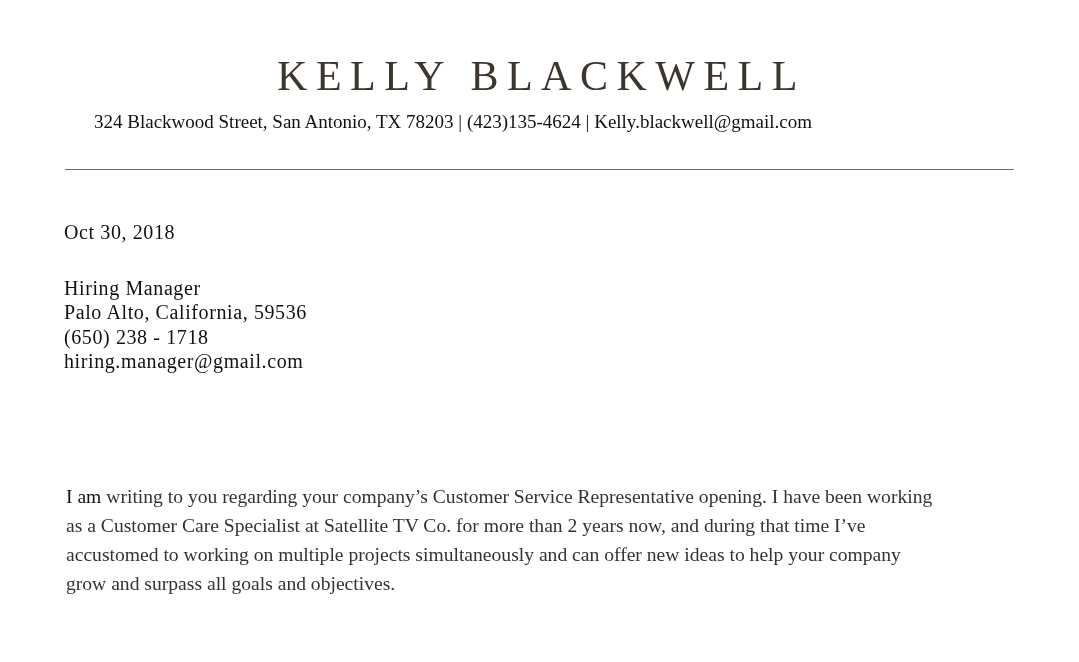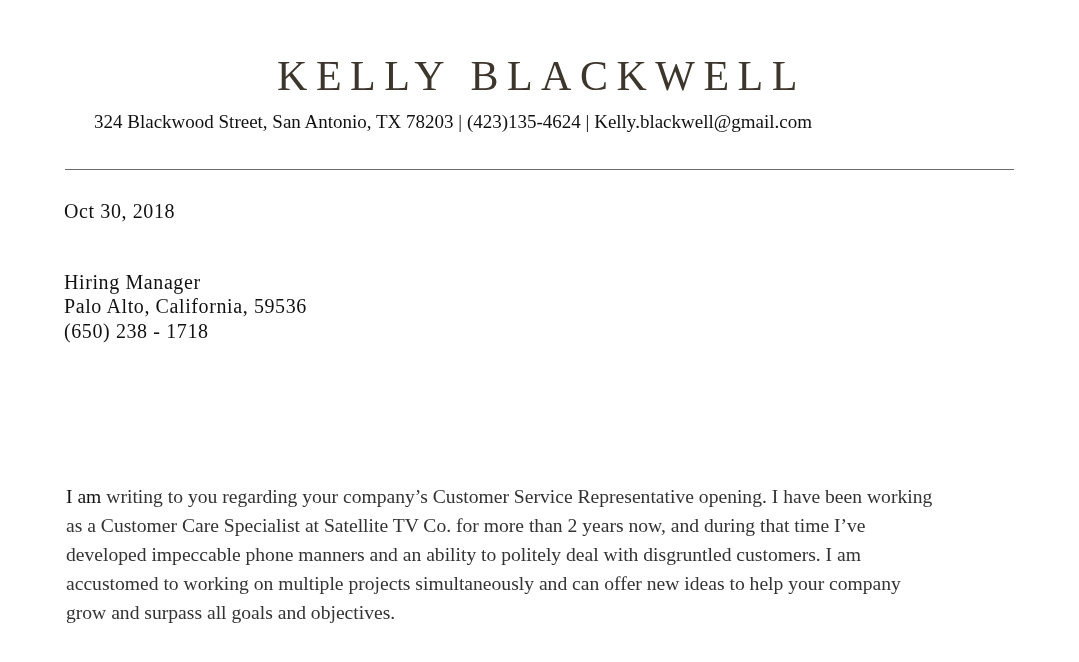--- a/index.html
+++ b/index.html
@@ -47,29 +47,29 @@
     .divider {
       position: absolute;
       top: 169px;
       left: 65px;
       width: 949px;
       height: 0;
       border-top: 1.5px solid #6b6b6b;
     }
     .date {
       position: absolute;
-      top: 199px;
+      top: 220px;
       left: 64px;
       font-size: 20px;
       line-height: 24px;
       letter-spacing: 0.6px;
     }
     .recipient {
       position: absolute;
-      top: 270px;
+      top: 276px;
       left: 64px;
       font-size: 20px;
       line-height: 24.3px;
       letter-spacing: 0.6px;
     }
     .recipient div {
       white-space: nowrap;
     }
     .salutation {
       position: absolute;
@@ -106,24 +106,24 @@
   <div class="contact">324 Blackwood Street, San Antonio, TX 78203 | (423)135-4624 | Kelly.blackwell@gmail.com</div>
 
   <div class="divider"></div>
 
   <div class="date">Oct 30, 2018</div>
 
   <div class="recipient">
     <div>Hiring Manager</div>
     <div>Palo Alto, California, 59536</div>
     <div>(650) 238 - 1718</div>
+    <div>hiring.manager@gmail.com</div>
   </div>
 
 
   <div class="body-para">
     <span class="line"><span class="lead">I am</span><span> writing to you regarding your company’s Customer Service Representative opening. I have been working</span></span>
     <span class="line">as a Customer Care Specialist at Satellite TV Co. for more than 2 years now, and during that time I’ve</span>
-    <span class="line">developed impeccable phone manners and an ability to politely deal with disgruntled customers. I am</span>
     <span class="line">accustomed to working on multiple projects simultaneously and can offer new ideas to help your company</span>
     <span class="line">grow and surpass all goals and objectives.</span>
   </div>
 
 </div>
 
 </body></html>

